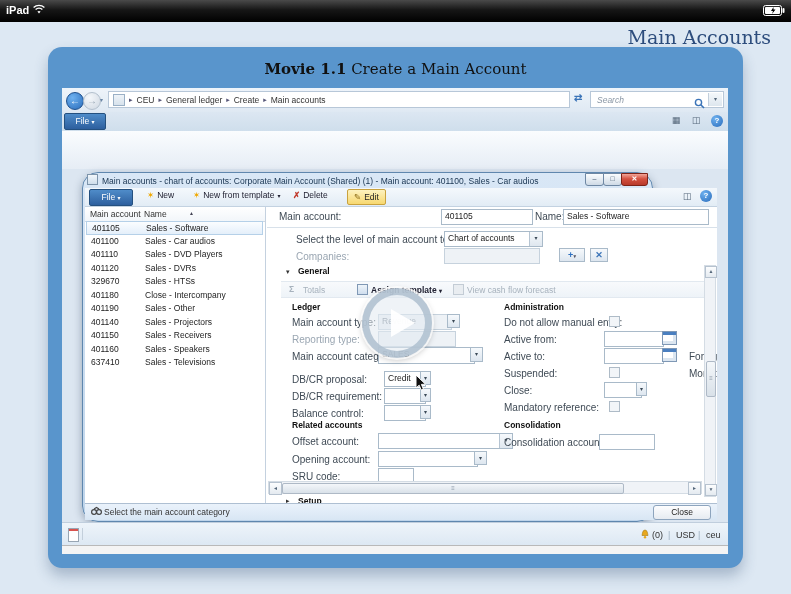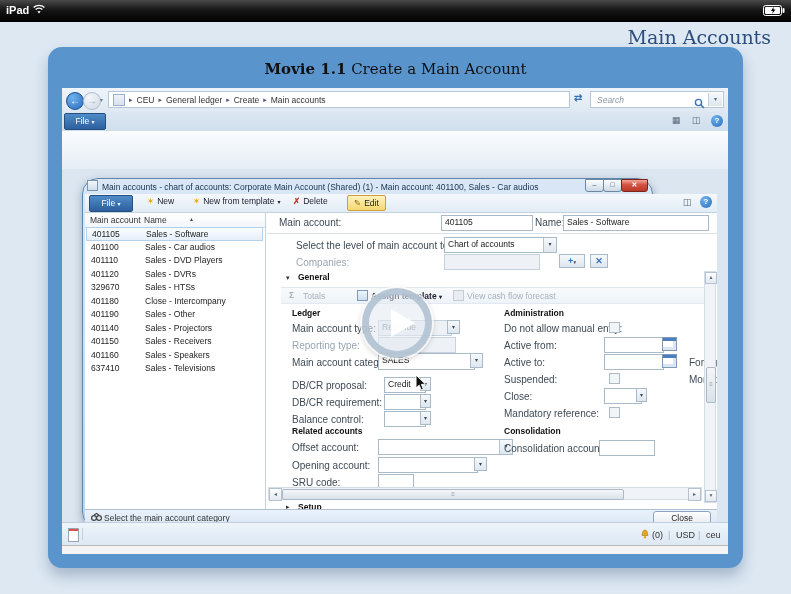--- a/index.html
+++ b/index.html
@@ -34,21 +34,21 @@
   .rib-sep{position:absolute;top:46px;width:1px;height:32px;background:#d5dee8}
   .rib-small{position:absolute;font-size:8px;color:#333;display:flex;align-items:center;gap:3px;white-space:nowrap}
   .i-doc{width:15px;height:18px;background:#fff;border:1px solid #94a8bc;box-shadow:inset 0 -2px 0 #eef2f6;background-image:repeating-linear-gradient(#fff 0 3px,#c6d2de 3px 4px);background-size:9px 100%;background-position:2px 3px;background-repeat:no-repeat;margin:0 auto}
   .i-book{width:14px;height:17px;background:linear-gradient(100deg,#5a87c2 15%,#2c528f 16%);border:1px solid #20406f;border-radius:1px;margin:0 auto}
   .i-printer{width:16px;height:12px;background:linear-gradient(#d8dee5,#aab5c1);border:1px solid #7e8c9a;border-radius:2px;margin:4px auto 0}
   .i-excel{width:15px;height:15px;background:linear-gradient(#2f9152,#1c6b39);border:1px solid #145228;border-radius:2px;color:#fff;font-size:9px;font-weight:bold;text-align:center;line-height:15px;margin:2px auto 0}
   .i-coin{width:8px;height:8px;border-radius:50%;background:radial-gradient(#ffe9a0,#e0a820);border:1px solid #a87d18}
   .i-grid{width:8px;height:8px;background:#fff;border:1px solid #7f98b5;box-shadow:inset 0 2px 0 #4a7fc0}
   .i-cc{width:8px;height:8px;background:linear-gradient(135deg,#d9534f 50%,#3b74b8 50%);border:1px solid #7c5050}
   
-  .iwin{position:absolute;left:20px;top:90px;width:571px;height:350px;background:linear-gradient(#d9e7f6,#bed4ea);border:1px solid #5f87ae;border-radius:16px;box-shadow:0 3px 8px rgba(20,40,70,.35);box-sizing:border-box}
+  .iwin{position:absolute;left:20px;top:84px;width:571px;height:350px;background:linear-gradient(#d9e7f6,#bed4ea);border:1px solid #5f87ae;border-radius:16px;box-shadow:0 3px 8px rgba(20,40,70,.35);box-sizing:border-box}
   .ititle{position:absolute;left:2px;top:1px;width:560px;height:13px;font-size:8.5px;color:#16324f;white-space:nowrap;overflow:hidden}
   .wbtn{position:absolute;top:0;height:11px;border:1px solid #6e87a3;border-radius:0 0 3px 3px;background:linear-gradient(#fbfdfe,#cfdae6);color:#3c5168;font-size:7px;text-align:center;line-height:10px}
   .wbtn.close{background:linear-gradient(#f2a598,#d4503f 45%,#b83a2b);border-color:#7e2318;color:#fff;font-weight:bold}
   .itoolbar{position:absolute;left:2px;top:15px;width:632px;height:18px;background:linear-gradient(#f4f8fc,#e2ecf5);border-bottom:1px solid #c3d2e1}
   .tbi{position:absolute;top:2px;font-size:8.5px;color:#223;display:flex;align-items:center;gap:3px;white-space:nowrap}
   .editbtn{position:absolute;top:1px;height:14px;background:linear-gradient(#fdf2c0,#f7d870);border:1px solid #c9a23e;border-radius:2px;font-size:8.5px;color:#222;display:flex;align-items:center;gap:3px;padding:0 6px}
   .icontent{position:absolute;left:2px;top:34px;width:632px;height:296px;background:#fff;overflow:hidden}
   .istatus{position:absolute;left:2px;top:330px;width:632px;height:16px;background:linear-gradient(#eaf2fb,#d8e6f4);border-top:1px solid #aebfd2;font-size:8.5px;color:#333}
   
   .ghead{position:absolute;left:0;top:0;width:180px;height:14px;background:linear-gradient(#fff,#f2f6fa);border-bottom:1px solid #cfd9e4;font-size:8.5px;color:#333}
@@ -315,21 +315,21 @@
           </div>
         <div class="splitter"></div>
 
         <span class="lbl" style="left:194px;top:4px">Main account:</span>
         <div class="tb" style="left:356px;top:2px;width:84px">401105</div>
         <span class="lbl" style="left:450px;top:4px">Name:</span>
         <div class="tb" style="left:478px;top:2px;width:138px">Sales - Software</div>
         <div class="abs" style="left:182px;top:20px;width:450px;height:1px;background:#d8e1ea"></div>
 
         <span class="lbl" style="left:211px;top:27px">Select the level of main account to display:</span>
-        <div class="tb" style="left:359px;top:24px;width:86px;padding-right:22px"><span>Chart of accounts</span><span class="ar">▾</span></div>
+        <div class="tb" style="left:359px;top:24px;width:86px;padding-right:8px"><span>Chart of accounts</span><span class="ar">▾</span></div>
         <span class="lbl dis" style="left:211px;top:44px">Companies:</span>
         <div class="tb dis" style="left:359px;top:41px;width:88px"></div>
         <div class="arbtn" style="left:474px;top:41px;width:26px;color:#2d6fc0;font-size:9px;font-weight:bold;line-height:12px"><span>+</span><span style="font-size:5px;color:#556">▾</span></div>
         <div class="arbtn" style="left:505px;top:41px;width:18px;color:#3b74b8;font-size:9px;font-weight:bold;line-height:12px">✕</div>
 
         <span class="abs" style="left:201px;top:61px;font-size:7px;color:#333">▾</span>
         <span class="sect" style="left:213px;top:59px">General</span>
         <div class="strip">
           <span class="abs ds" style="left:8px;top:2px;font-weight:bold">Σ</span>
           <span class="abs ds" style="left:22px;top:3px">Totals</span>

